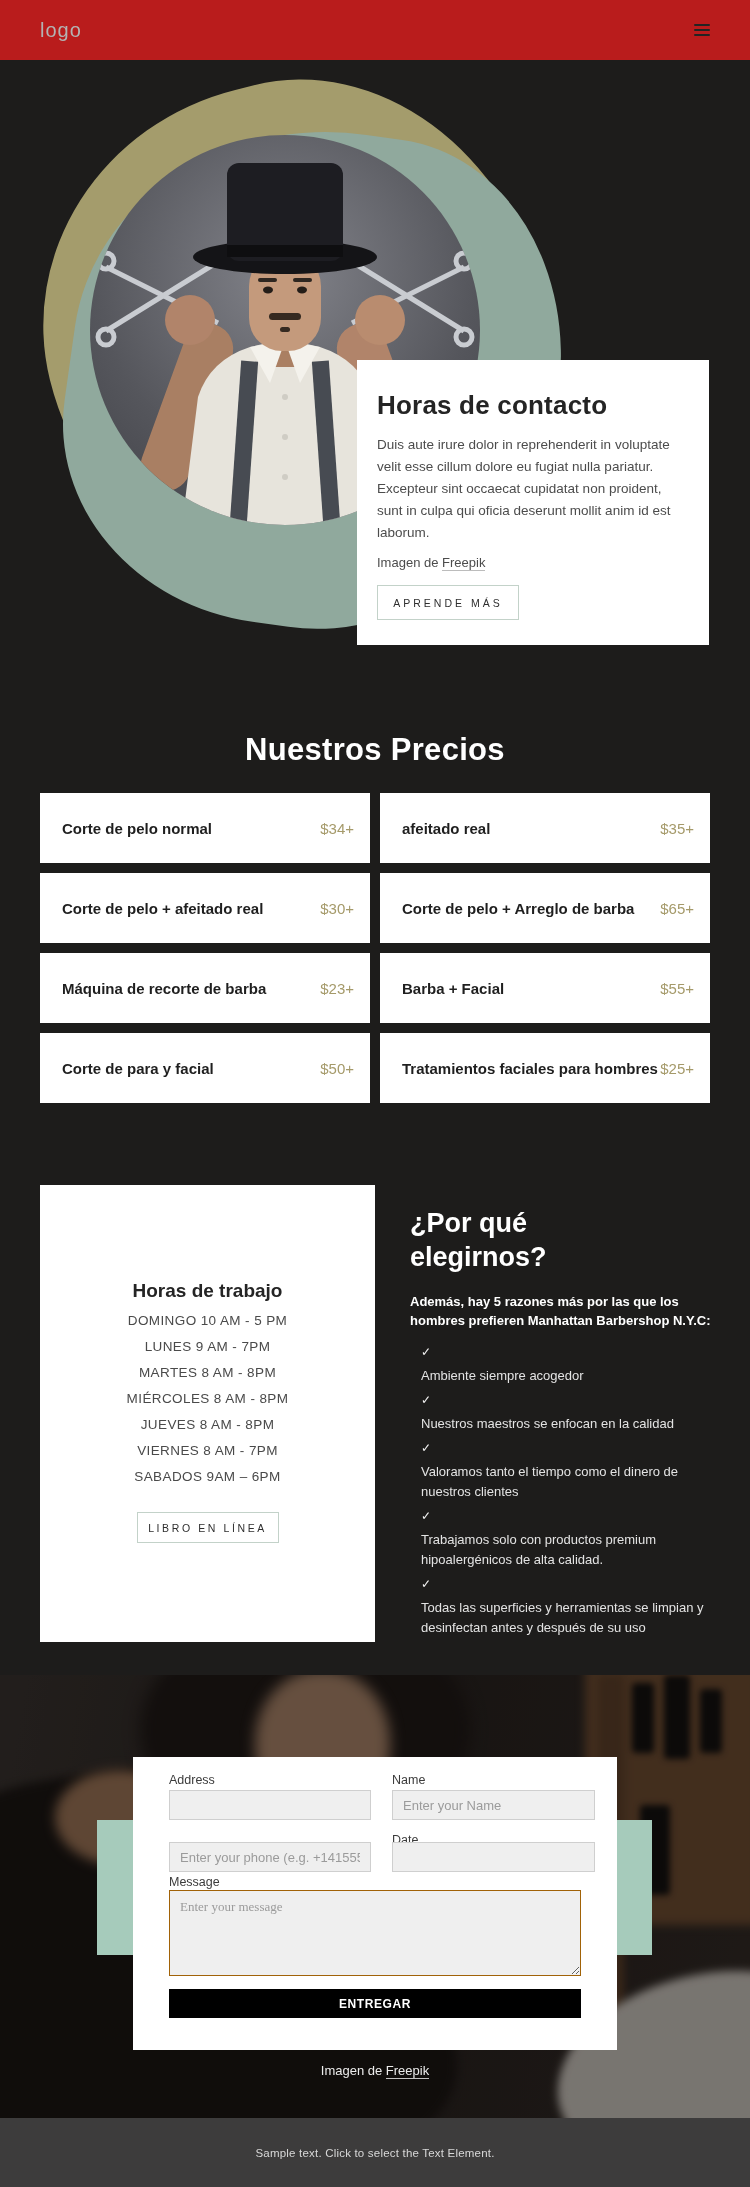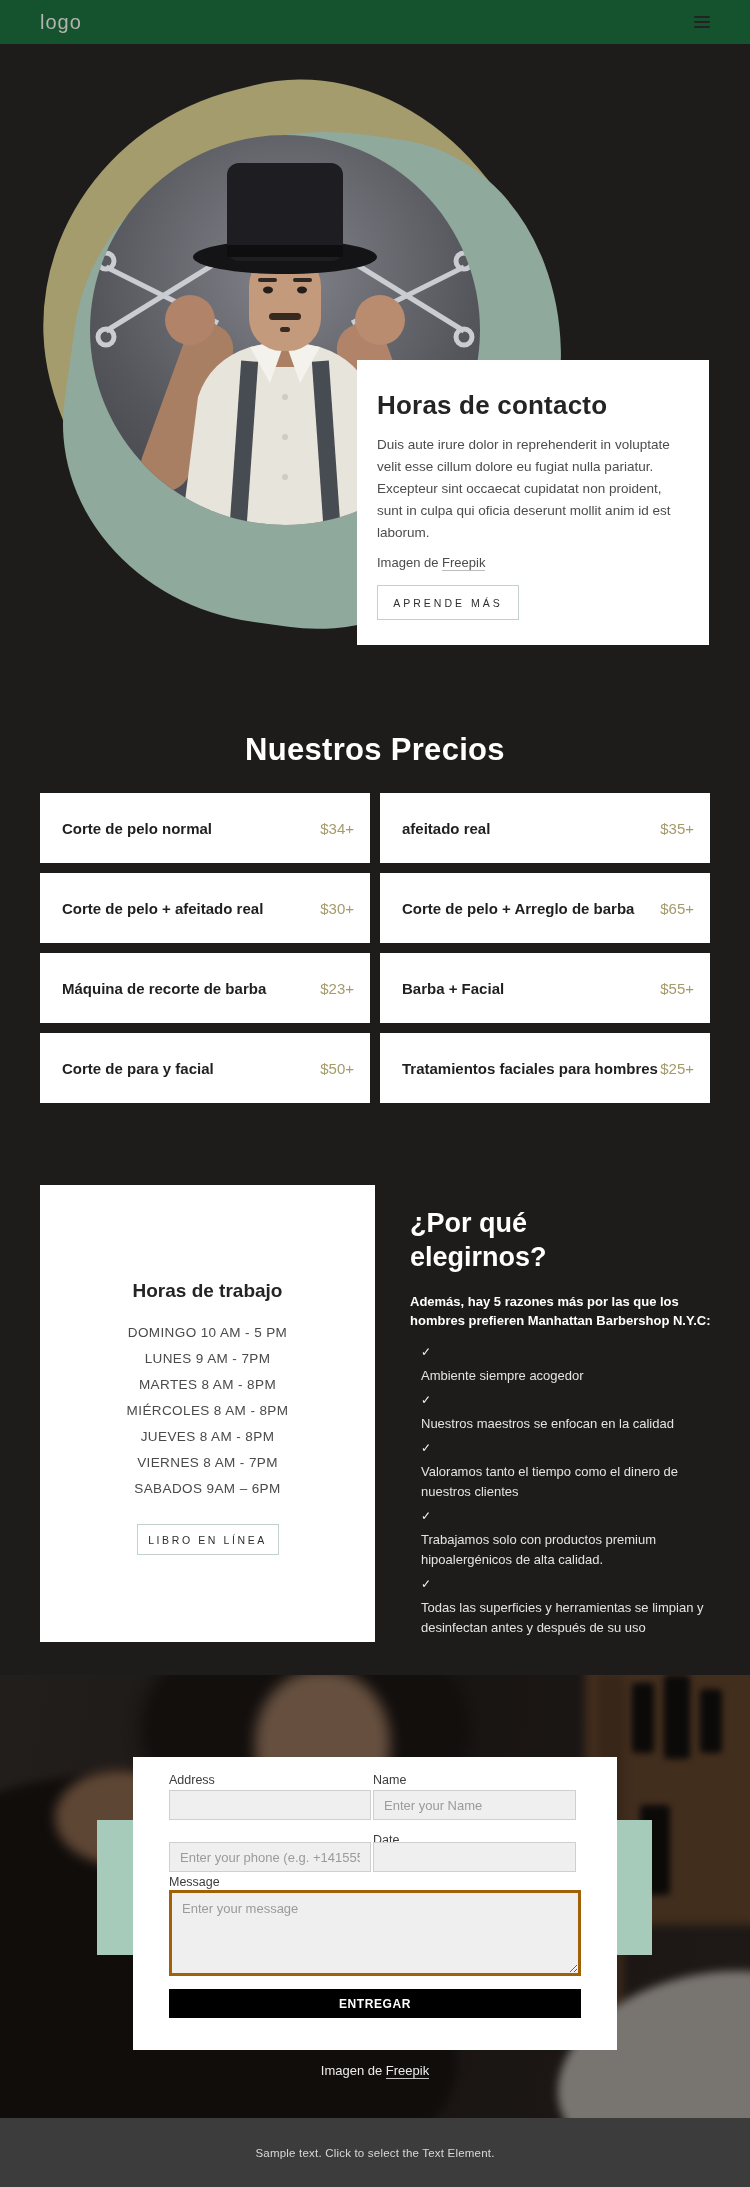--- a/index.html
+++ b/index.html
@@ -8,22 +8,22 @@
     position: relative;
     width: 750px; height: 2187px;
     font-family: "Liberation Sans", sans-serif;
     background: #ffffff;
     overflow: hidden;
   }
   .abs { position: absolute; }
 
   
   #header {
-    position: absolute; left: 0; top: 0; width: 750px; height: 44px;
-    background: #14532d; display: flex; align-items: center; justify-content: space-between;
+    position: absolute; left: 0; top: 0; width: 750px; height: 60px;
+    background: #b91c1c; display: flex; align-items: center; justify-content: space-between;
     padding: 0 40px; z-index: 30;
   }
   .logo { font-size: 20px; color: #b3b3b3; letter-spacing: 1px; }
   .burger { width: 16px; height: 12px; display: flex; flex-direction: column; justify-content: space-between; cursor: pointer; }
   .burger span { display: block; height: 2.4px; background: #232323; border-radius: 1px; }
 
   
   #dark {
     position: absolute; left: 0; top: 44px; width: 750px; height: 1631px;
     background: #1d1c1b; overflow: hidden;
@@ -76,21 +76,21 @@
   }
   .price-label { font-size: 15px; font-weight: 700; color: #1f1f1f; white-space: nowrap; position: relative; z-index: 2; }
   .price-value { position: absolute; right: 16px; top: 50%; transform: translateY(-50%); font-size: 15px; color: #a59a6a; z-index: 1; }
 
   
   .hours-card {
     left: 40px; top: 1141px; width: 335px; height: 457px; background: #ffffff;
     text-align: center; padding-top: 95px; z-index: 4;
   }
   .hours-card h3 { font-size: 19px; font-weight: 700; color: #242424; }
-  .hours-list { margin-top: 18px; }
+  .hours-list { margin-top: 6px; }
   .hours-line { font-size: 13.5px; color: #4a4a4a; letter-spacing: 0.4px; line-height: 26px; }
   .hours-card .ghost-btn { margin-top: 22px; height: 31px; letter-spacing: 2.6px; }
 
   
   .why { left: 410px; top: 1163px; width: 318px; color: #ffffff; }
   .why h2 { font-size: 27px; font-weight: 700; line-height: 1.25; width: 230px; }
   .why .subtitle { margin-top: 17px; font-size: 13px; font-weight: 700; line-height: 1.5; color: #ffffff; }
   .why-list { margin-top: 14px; padding-left: 11px; }
   .check { font-size: 12px; color: #f2f2f2; margin: 7px 0 7px 0; }
   .why-item { font-size: 13px; color: #e3e3e3; line-height: 1.55; margin-bottom: 3px; }
@@ -112,34 +112,34 @@
   .ph-sink { left: 555px; top: 300px; width: 300px; height: 190px; background: #c9c4bc; border-radius: 50%; transform: rotate(-14deg); filter: blur(4px); }
   .ph-overlay { left: 0; top: 0; width: 750px; height: 443px; background: rgba(10,8,7,0.42); }
 
   .teal-rect { left: 97px; top: 145px; width: 555px; height: 135px; background: #a6cbbb; z-index: 2; }
 
   
   .form-card {
     left: 133px; top: 82px; width: 484px; height: 293px; background: #ffffff;
     padding: 15px 36px 0 36px; z-index: 3;
   }
-  .form-grid { display: grid; grid-template-columns: 202px 203px; column-gap: 2px; grid-auto-rows: auto; }
+  .form-grid { display: grid; grid-template-columns: 202px 203px; column-gap: 21px; grid-auto-rows: auto; }
   .f-label { font-size: 12.5px; color: #3b3b3b; height: 18px; line-height: 16px; }
   .f-input {
     width: 100%; height: 30px; background: #efefef; border: 1px solid #cfcfcf;
     padding: 0 10px; font-size: 13px; color: #444; font-family: "Liberation Sans", sans-serif;
   }
   .f-input::placeholder, .f-textarea::placeholder { color: #9b9b9b; }
   .spacer18 { height: 22px; }
   .f-label.mid { height: 22px; padding-top: 12px; }
   .msg-label { margin-top: 10px; height: 17px; }
   .f-textarea {
-    width: 100%; height: 86px; background: #efefef; border: 3px solid #a16207;
+    width: 100%; height: 86px; background: #efefef; border: 1px solid #a16207;
     padding: 8px 10px; font-size: 13px; color: #444; resize: both;
-    font-family: Liberation Sans, sans-serif;
+    font-family: Liberation Serif, serif;
   }
   .submit-btn {
     margin-top: 9px; width: 100%; height: 29px; background: #000000; color: #ffffff;
     border: none; font-size: 12px; font-weight: 700; letter-spacing: 0.6px;
     font-family: "Liberation Sans", sans-serif; cursor: pointer;
   }
 
   .photo-credit {
     left: 0; top: 388px; width: 750px; text-align: center; z-index: 3;
     font-size: 13px; color: #ececec;

